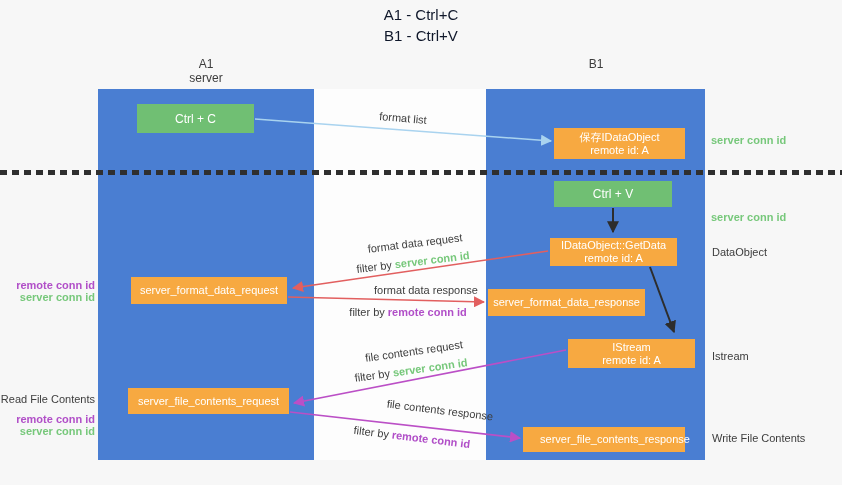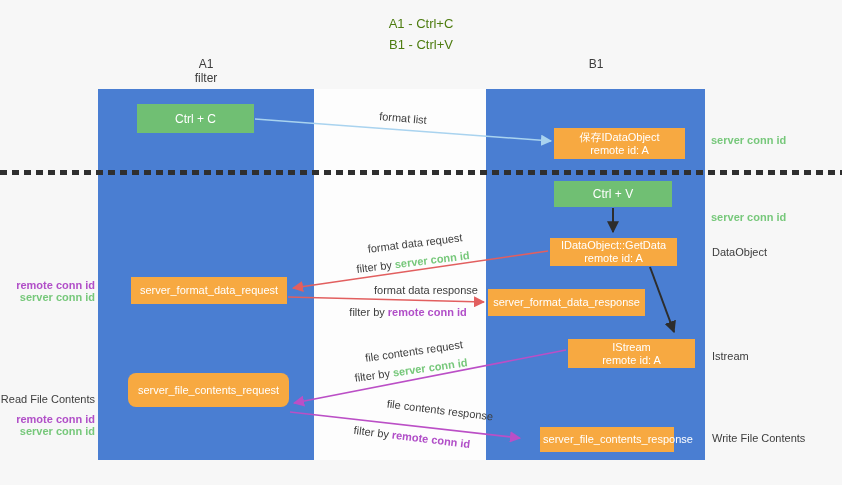--- a/index.html
+++ b/index.html
@@ -7,22 +7,22 @@
   .stage {
     position: relative;
     width: 842px; height: 485px;
     background: #f7f7f7;
     font-family: "Liberation Sans", sans-serif;
     color: #3d3d3d;
     overflow: hidden;
   }
   .abs { position: absolute; }
 
-  .title { top: 13px; left: 0; width: 100%; text-align: center;
-           font-size: 13px; line-height: 21px; color: #4d7c0f; z-index: 6; }
+  .title { top: 4px; left: 0; width: 100%; text-align: center;
+           font-size: 15px; line-height: 21px; color: #0f172a; z-index: 6; }
 
   .col-header { text-align: center; font-size: 12px; line-height: 14px;
                 color: #3c3c3c; z-index: 6; width: 140px; }
   .col-header.left  { left: 136px; top: 57px; }
   .col-header.right { left: 526px; top: 57px; }
 
   .gap-strip { left: 314px; top: 89px; width: 172px; height: 371px;
                background: #fdfdfd; z-index: 1; }
 
   .column { top: 89px; height: 371px; background: #4a7ed2; z-index: 2; }
@@ -41,22 +41,22 @@
   .node.orange { background: #f7a941; font-size: 11px; line-height: 13px; }
   .node .ln { white-space: nowrap; }
 
   .n-ctrl-c   { left: 137px; top: 104px; width: 117px; height: 29px; }
   .n-ctrl-v   { left: 554px; top: 181px; width: 118px; height: 26px; }
   .n-saveobj  { left: 554px; top: 128px; width: 131px; height: 31px; }
   .n-getdata  { left: 550px; top: 238px; width: 127px; height: 28px; }
   .n-fmtreq   { left: 131px; top: 277px; width: 156px; height: 27px; }
   .n-fmtresp  { left: 488px; top: 289px; width: 157px; height: 27px; }
   .n-istream  { left: 568px; top: 339px; width: 127px; height: 29px; }
-  .n-filereq  { left: 128px; top: 373px; width: 161px; height: 34px; border-radius: 8px; }
-  .n-fileresp { left: 540px; top: 427px; width: 134px; height: 25px; padding-left: 22px; }
+  .n-filereq  { left: 128px; top: 388px; width: 161px; height: 26px; }
+  .n-fileresp { left: 523px; top: 427px; width: 162px; height: 25px; padding-left: 22px; }
 
   .flow-label { z-index: 4; font-size: 11px; color: #3d3d3d; white-space: nowrap;
                 transform-origin: center; }
   .flow-label .green  { color: #77c87b; font-weight: bold; }
   .flow-label .purple { color: #b14fc8; font-weight: bold; }
 
   .side-label { z-index: 4; font-size: 11px; white-space: nowrap; line-height: 12px; }
   .side-label.green  { color: #77c87b; font-weight: bold; }
   .side-label.purple { color: #b14fc8; font-weight: bold; }
   .side-label.dark   { color: #3d3d3d; }
@@ -67,21 +67,21 @@
 
 <div class="stage">
 
   <div class="abs title">
     <div>A1 - Ctrl+C</div>
     <div>B1 - Ctrl+V</div>
   </div>
 
   <div class="abs col-header left">
     <div>A1</div>
-    <div>filter</div>
+    <div>server</div>
   </div>
   <div class="abs col-header right">
     <div>B1</div>
   </div>
 
   <div class="abs gap-strip"></div>
   <div class="abs column left"></div>
   <div class="abs column right"></div>
 
   <svg class="abs arrows">

